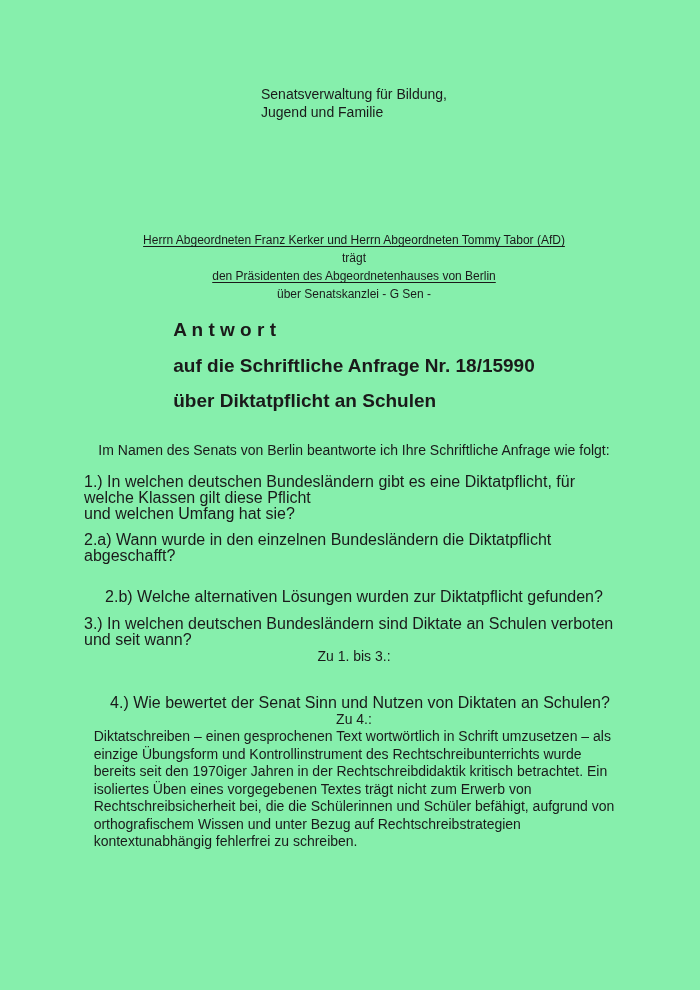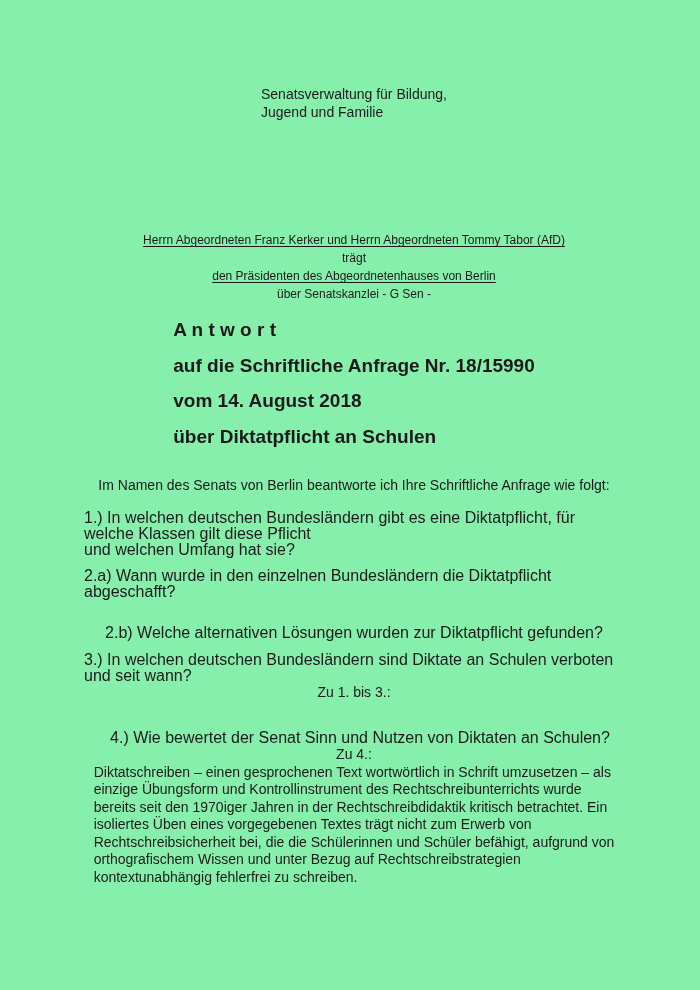--- a/index.html
+++ b/index.html
@@ -94,21 +94,20 @@
 Jugend und Familie</div>
 
   <p class="r first u">Herrn Abgeordneten Franz Kerker und Herrn Abgeordneten Tommy Tabor (AfD)</p>
   <p class="r">trägt</p>
   <p class="r u">den Präsidenten des Abgeordnetenhauses von Berlin</p>
   <p class="r">über Senatskanzlei - G Sen -</p>
 
   <div class="answer-header">
     <p>A n t w o r t</p>
     <p>auf die Schriftliche Anfrage Nr. 18/15990</p>
-    <p>vom 14. August 2018</p>
     <p>über Diktatpflicht an Schulen</p>
   </div>
 
   <div class="divider">________________________________________________________________________</div>
 
   <p class="big intro">Im Namen des Senats von Berlin beantworte ich Ihre Schriftliche Anfrage wie folgt:</p>
 
   <p class="q q1">1.) In welchen deutschen Bundesländern gibt es eine Diktatpflicht, für welche Klassen gilt diese Pflicht
 und welchen Umfang hat sie?</p>
   <p class="q q2a">2.a) Wann wurde in den einzelnen Bundesländern die Diktatpflicht abgeschafft?</p>

